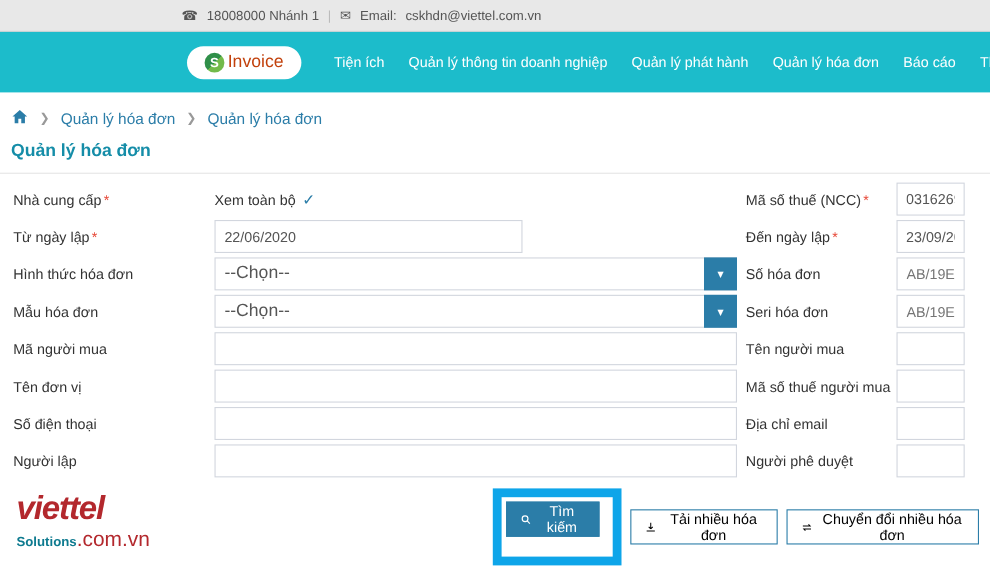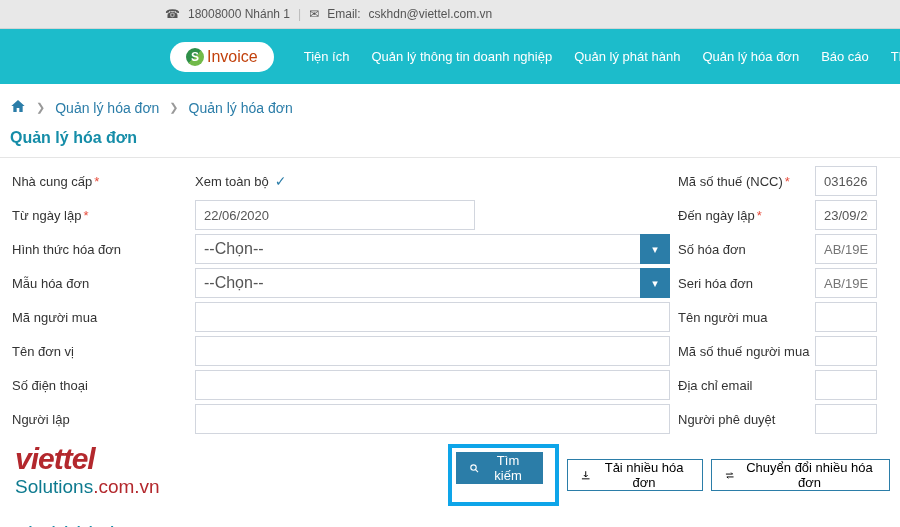--- a/index.html
+++ b/index.html
@@ -25,25 +25,25 @@
 .field-right { flex:1; display:flex; align-items:center; }
 input.txt { height:30px; border:1px solid #d2d6de; padding:0 8px; font-size:13px; width:100%; color:#555;}
 input.txt.small { width:62px;}
 .select-wrap { position:relative; width:100%; }
 .select-wrap .sel-btn { height:30px; border:1px solid #d2d6de; padding:0 8px; display:flex; align-items:center; font-size:16px; color:#555; background:#fff; width:100%;}
 .select-wrap .caret { position:absolute; right:0; top:0; width:30px; height:30px; background:#2b7da8; color:#fff; display:flex; align-items:center; justify-content:center; font-size:11px;}
 .check-icon { color:#2b7da8; font-size:14px; margin-left:6px;}
 .btn-row { display:flex; gap:8px; padding:8px 0 8px 0; align-items:center; position:relative;}
 .wm { position:relative; font-family: Georgia, serif; }
 .wm .vt { color:#b3282d; font-style:italic; font-weight:bold; font-size:30px; letter-spacing:-1px;}
-.wm .sol { color:#0d7a8f; font-weight:normal; font-size:19px;}
+.wm .sol { color:#0d7a8f; font-weight:bold; font-size:12px;}
 .wm .com { color:#b3282d; font-weight:normal; font-size:19px;}
 .btn { height:32px; border:1px solid #2b7da8; background:#fff; color:#000000; padding:0 12px; font-size:13px; display:inline-flex; align-items:center; gap:6px; cursor:pointer;}
 .btn.primary { background:#2b7da8; color:#fff;}
-.red-box { border:4px solid #0ea5e9; padding:4px 12px 18px 4px; display:inline-flex;}
+.red-box { border:8px solid #0ea5e9; padding:4px 12px 18px 4px; display:inline-flex;}
 .section-title { color:#158da8; font-size:14px; font-weight:600; padding:10px 10px 8px 2px; border-bottom:1px solid #e5e5e5;}
 svg.ico { width:13px; height:13px; vertical-align:-2px;}
 .home-ico svg { width:16px; height:16px; fill:#2b7da8;}
 </style>
 </head>
 <body>
 
 <div class="topbar">
   <span>☎</span>
   <span>18008000 Nhánh 1</span>

